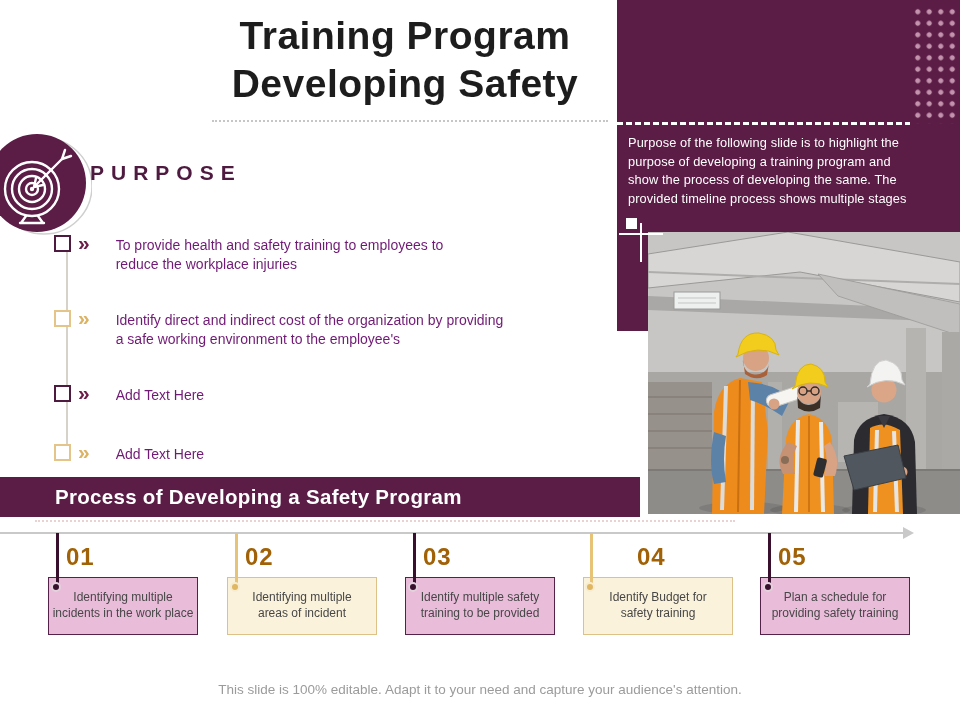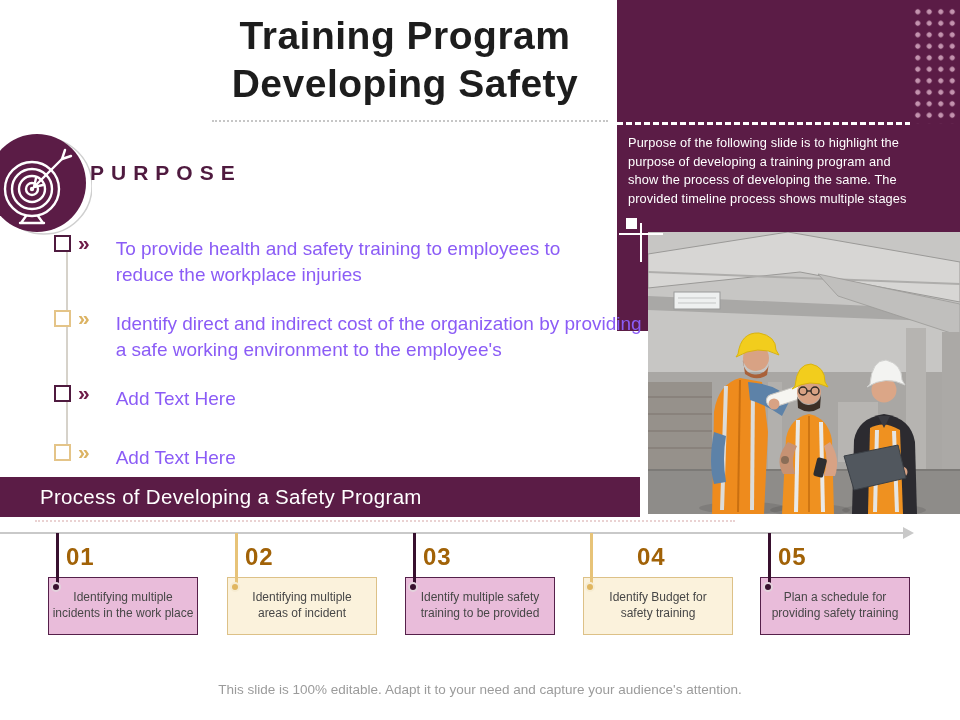--- a/index.html
+++ b/index.html
@@ -29,28 +29,28 @@
   
   .photo { position:absolute; left:648px; top:232px; width:312px; height:282px; z-index:2; }
   
   .target-wrap { position:absolute; left:-14px; top:130px; width:106px; height:110px; }
   .purpose-heading { position:absolute; left:90px; top:161px; font-size:21px; font-weight:bold;
     letter-spacing:7px; color:#4f1a3f; }
   .v-connector { position:absolute; left:66px; top:240px; width:1.5px; height:214px; background:#d6d2ca; }
   .bullet-row { position:absolute; left:54px; display:flex; align-items:flex-start; }
   .bullet-row .sq { width:17px; height:17px; border:2px solid #4f1a3f; background:#fff; flex:none; margin-top:1px; }
   .bullet-row .chev { font-size:21px; font-weight:bold; line-height:17px; color:#6d1b48; margin-left:7px; flex:none; }
-  .bullet-row .btxt { margin-left:26px; font-size:19px; color:#8b5cf6; line-height:1.35; white-space:pre-line; padding-top:2px; }
+  .bullet-row .btxt { margin-left:26px; font-size:14px; color:#701a75; line-height:1.35; white-space:pre-line; padding-top:2px; }
   .bullet-row.gold .sq { border-color:#e4c488; }
   .bullet-row.gold .chev { color:#dcb363; }
   .b1 { top:234px; } .b2 { top:309px; } .b3 { top:384px; } .b4 { top:443px; }
   
   .banner { position:absolute; left:0; top:477px; width:640px; height:40px; background:#5b1c46; z-index:3; }
-  .banner span { display:block; padding-left:40px; line-height:40px; color:#ffffff;
-    font-size:20.5px; font-weight:normal; letter-spacing:0.3px; }
+  .banner span { display:block; padding-left:55px; line-height:40px; color:#ffffff;
+    font-size:20.5px; font-weight:bold; letter-spacing:0.3px; }
   .banner-dotted { position:absolute; left:35px; top:520px; width:700px; border-top:2px dotted #ead2d2; }
   
   .tl-axis { position:absolute; left:0; top:532px; width:905px; height:2px; background:#c9c9c9; }
   .tl-arrow { position:absolute; left:903px; top:527px; width:0; height:0;
     border-left:11px solid #c9c9c9; border-top:6px solid transparent; border-bottom:6px solid transparent; }
   .drop { position:absolute; top:533px; width:3px; height:55px; background:#38102e; z-index:2; }
   .drop.gold { background:#e7c378; }
   .stage-num { position:absolute; top:543px; font-size:24px; font-weight:bold; color:#a16207; letter-spacing:1px; }
   .dot { position:absolute; top:582px; width:10px; height:10px; border-radius:50%;
     background:#38102e; border:2.5px solid #e3d2dc; z-index:3; }

